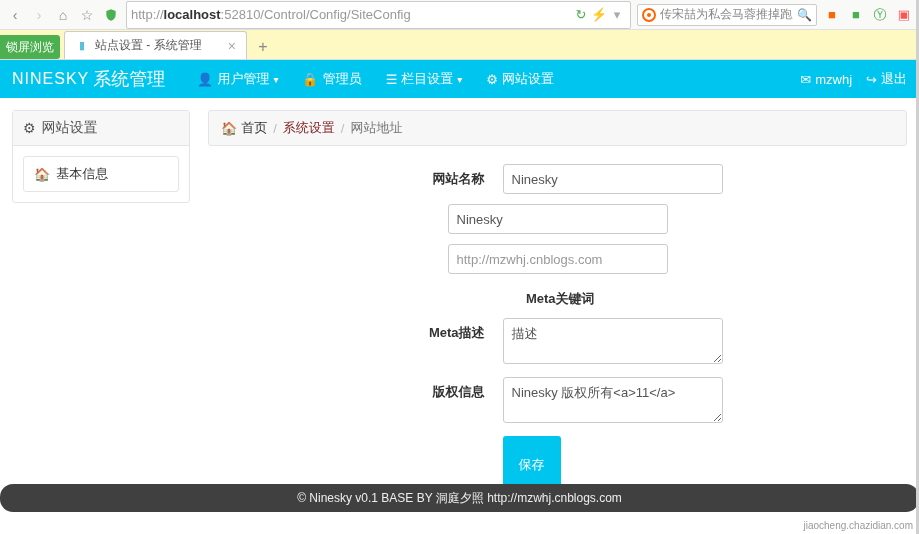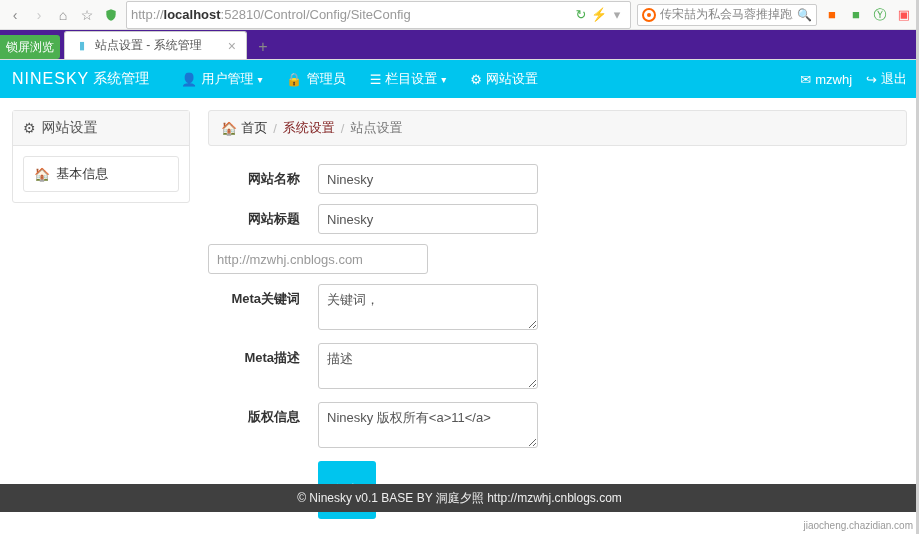--- a/index.html
+++ b/index.html
@@ -10,60 +10,60 @@
   .nav-btn { width: 18px; height: 18px; display: flex; align-items: center; justify-content: center; color: #888; cursor: pointer; font-size: 14px; }
   .url-bar { flex: 1; height: 28px; background: #fff; border: 1px solid #ccc; border-radius: 2px; display: flex; align-items: center; padding: 0 4px; font-size: 13px; color: #999; }
   .url-bar .bold { color: #333; font-weight: bold; }
   .tool-icon { width: 18px; height: 18px; display: flex; align-items: center; justify-content: center; font-size: 13px; }
   .green { color: #4caf50; }
   .search-mini { height: 22px; width: 180px; background: #fff; border: 1px solid #ccc; border-radius: 2px; display: flex; align-items: center; padding: 0 4px; font-size: 12px; color: #888; gap: 4px; }
   .search-mini .o { width: 14px; height: 14px; border-radius: 50%; border: 2px solid #ff6600; display: inline-block; position: relative; }
   .search-mini .o::after { content: ""; position: absolute; width: 4px; height: 4px; background: #ff6600; border-radius: 50%; left: 3px; top: 3px; }
 
   
-  .tab-bar { height: 30px; background: #4c1d95; border-bottom: 1px solid #ddd; display: flex; align-items: flex-end; }
+  .tab-bar { height: 30px; background: #fef9c3; border-bottom: 1px solid #ddd; display: flex; align-items: flex-end; }
   .side-tag { background: #4caf50; color: #fff; font-size: 12px; padding: 4px 6px; border-top-right-radius: 3px; border-bottom-right-radius: 3px; height: 24px; display: flex; align-items: center; }
   .tab { background: #fff; border: 1px solid #ccc; border-bottom: none; height: 28px; padding: 0 10px; display: flex; align-items: center; gap: 6px; font-size: 12px; color: #555; margin-left: 4px; border-top-left-radius: 3px; border-top-right-radius: 3px; position: relative; }
   .tab .favicon { width: 14px; height: 14px; display: inline-flex; align-items: center; justify-content: center; color: #5bc0de; font-size: 11px; }
   .tab .close { color: #aaa; font-size: 14px; margin-left: 20px; }
   .newtab { width: 24px; height: 24px; display: flex; align-items: center; justify-content: center; color: #888; font-size: 16px; margin-left: 4px; }
 
   
   .app-nav { height: 38px; background: #00c5ee; color: #fff; display: flex; align-items: center; padding: 0 12px; font-size: 13px; }
   .brand { font-size: 16px; letter-spacing: 1px; margin-right: 4px; font-weight: 500; }
-  .brand-sub { font-size: 14px; margin-right: 20px; }
+  .brand-sub { font-size: 18px; margin-right: 20px; }
   .nav-item { display: flex; align-items: center; gap: 4px; padding: 0 12px; height: 100%; cursor: pointer; }
   .nav-item .caret { font-size: 10px; }
   .spacer { flex: 1; }
   .nav-right { display: flex; align-items: center; gap: 14px; }
 
   
   .layout { display: flex; padding: 12px; gap: 18px; }
   .sidebar { width: 178px; }
   .panel { border: 1px solid #e4e4e4; border-radius: 3px; background: #fff; }
   .panel-head { background: #f7f7f7; border-bottom: 1px solid #e4e4e4; padding: 8px 10px; font-size: 14px; color: #555; display: flex; align-items: center; gap: 6px; }
   .panel-body { padding: 10px; }
   .side-link { border: 1px solid #e4e4e4; border-radius: 3px; padding: 8px 10px; font-size: 13px; color: #333; display: flex; align-items: center; gap: 6px; cursor: pointer; }
 
   .main { flex: 1; }
   .breadcrumb { background: #f7f7f7; border: 1px solid #e4e4e4; border-radius: 3px; padding: 8px 12px; font-size: 13px; color: #777; display: flex; align-items: center; gap: 6px; }
   .breadcrumb a { color: #7f1d1d; text-decoration: none; }
   .breadcrumb .home { color: #333; display: flex; align-items: center; gap: 4px; }
   .breadcrumb .sep { color: #bbb; }
 
   .form { margin-top: 18px; }
-  .form-row { display: flex; align-items: flex-start; margin-bottom: 10px; }
+  .form-row { display: flex; align-items: flex-start; margin-bottom: 10px; justify-content: center; }
   .form-label { width: 110px; text-align: right; padding-right: 18px; padding-top: 6px; font-size: 13px; color: #333; font-weight: bold; }
   .form-ctrl { width: 220px; }
   .form-input { width: 100%; height: 30px; border: 1px solid #ccc; border-radius: 3px; padding: 0 8px; font-size: 13px; color: #555; }
   .form-textarea { width: 100%; height: 46px; border: 1px solid #ccc; border-radius: 3px; padding: 6px 8px; font-size: 13px; color: #555; resize: both; font-family: inherit; }
   .form-input.ro { color: #999; }
   .btn-save { background: #00c5ee; color: #fff; border: none; border-radius: 3px; padding: 20px 16px; font-size: 13px; cursor: pointer; }
 
-  .footer { position: absolute; bottom: 22px; left: 0; right: 0; height: 28px; background: #404040; color: #eee; font-size: 12px; display: flex; align-items: center; justify-content: center; }
+  .footer { position: absolute; bottom: 22px; left: 0; right: 0; height: 28px; background: #404040; color: #eee; font-size: 12px; display: flex; align-items: center; justify-content: center; border-radius: 13px; }
 
   .watermark { position: absolute; right: 6px; bottom: 2px; text-align: right; font-size: 13px; color: #777; line-height: 1.2; }
   .watermark .big { font-size: 18px; color: #666; letter-spacing: 1px; }
   .watermark .sm { font-size: 10px; color: #999; }
 
   .right-edge { position: absolute; right: 0; top: 0; width: 3px; height: 100%; background: #d0d0d0; }
 </style>
 </head>
 <body>
 
@@ -161,38 +161,36 @@
 
   <div class="main">
     <div class="breadcrumb">
       <span class="home">
         <span>🏠</span>
         <span>首页</span>
       </span>
       <span class="sep">/</span>
       <a href="#">系统设置</a>
       <span class="sep">/</span>
-      <span>站点设置</span>
+      <span>网站地址</span>
     </div>
 
     <div class="form">
       <div class="form-row">
         <div class="form-label">网站名称</div>
         <div class="form-ctrl"><input class="form-input" value="Ninesky" style=""></div>
       </div>
       <div class="form-row">
-        <div class="form-label">网站标题</div>
         <div class="form-ctrl"><input class="form-input" value="Ninesky" style=""></div>
       </div>
       <div class="form-row">
         <div class="form-ctrl"><input class="form-input ro" value="http://mzwhj.cnblogs.com" style=""></div>
       </div>
       <div class="form-row">
         <div class="form-label">Meta关键词</div>
-        <div class="form-ctrl"><textarea class="form-textarea" style="">关键词，</textarea></div>
       </div>
       <div class="form-row">
         <div class="form-label">Meta描述</div>
         <div class="form-ctrl"><textarea class="form-textarea" style="">描述</textarea></div>
       </div>
       <div class="form-row">
         <div class="form-label">版权信息</div>
         <div class="form-ctrl"><textarea class="form-textarea" style="">Ninesky 版权所有&lt;a&gt;11&lt;/a&gt;</textarea></div>
       </div>
       <div class="form-row">

